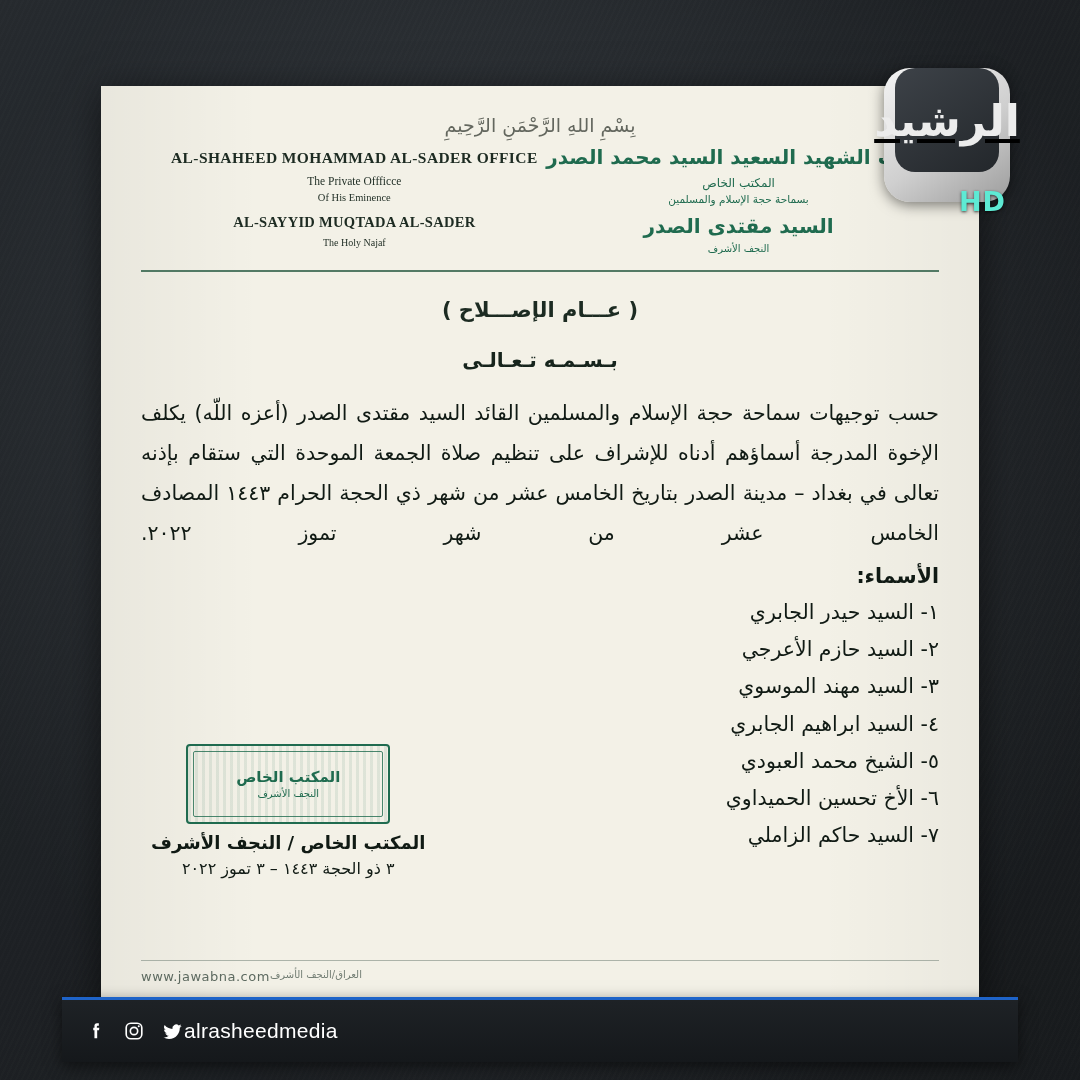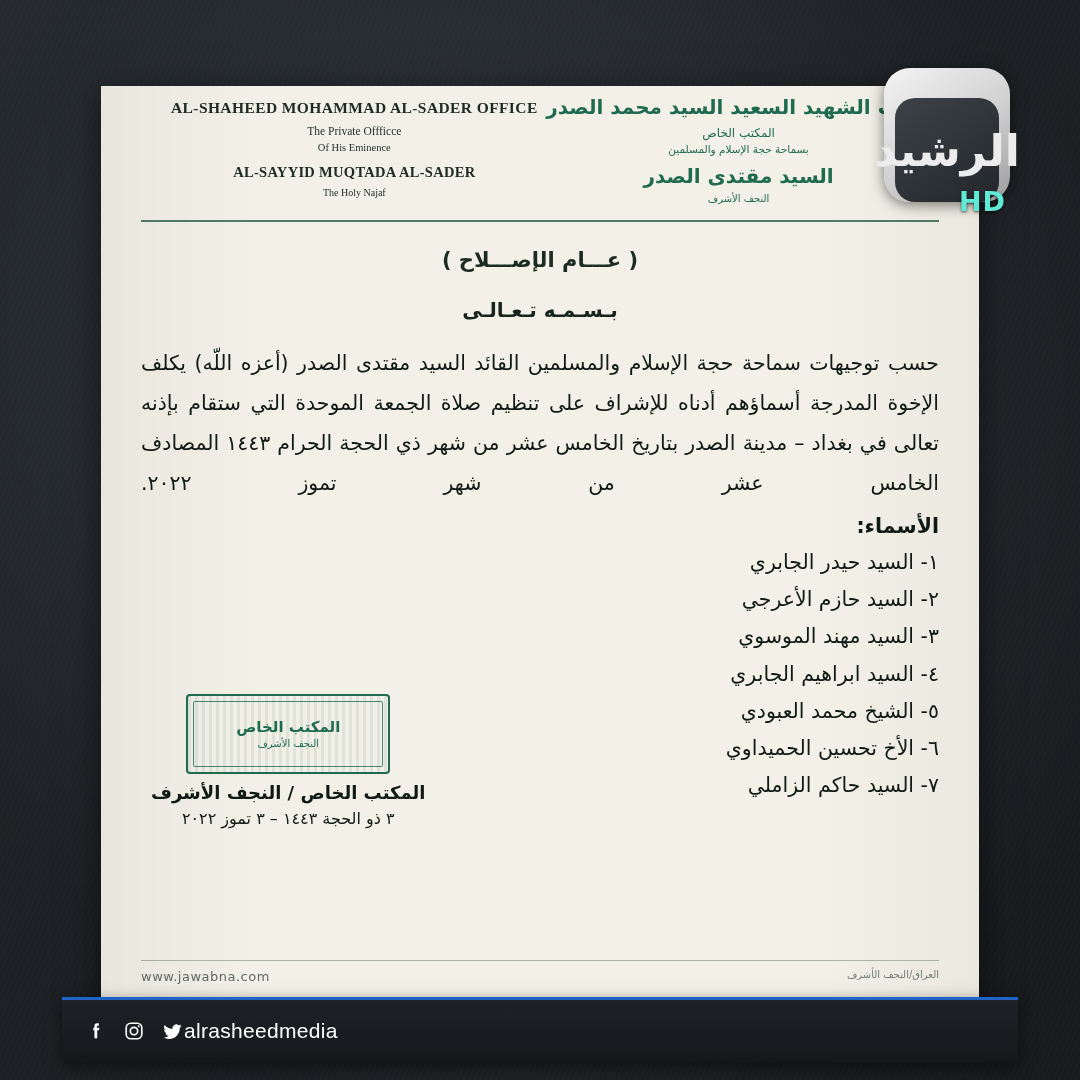--- a/index.html
+++ b/index.html
@@ -171,33 +171,33 @@
   .date-line{
     color:#101a14;font-size:16px;margin-top:6px;letter-spacing:.5px;
   }
 
   .footer{
     position:absolute;left:0;right:0;bottom:26px;
     padding:0 40px;
   }
   .footer .fr{height:1px;background:#7d8a80;opacity:.6;margin-bottom:8px;}
   .footer .frow{
-    display:flex;justify-content:space-between;direction:ltr;
+    display:flex;justify-content:flex-start;direction:ltr;
     color:#5d6a60;font-size:13px;letter-spacing:.5px;
   }
   .footer .far{direction:rtl;font-size:10px;opacity:.85;}
 
   
   .logo{
     position:absolute;right:70px;top:68px;
     width:126px;height:134px;
     border-radius:26px;
     background:linear-gradient(145deg,#f4f4f4 0%,#cfcfcf 55%,#9c9c9c 100%);
     box-shadow:0 3px 14px rgba(0,0,0,.5);
-    display:flex;align-items:flex-end;justify-content:center;
+    display:flex;align-items:flex-start;justify-content:center;text-decoration:underline;
   }
   .logo .inner{
     width:104px;height:104px;border-radius:20px;
     background:linear-gradient(145deg,#3d4248,#23272b);
     display:flex;align-items:center;justify-content:center;
     color:#ececec;
     font-size:44px;font-weight:bold;
     font-family:"DejaVu Sans",sans-serif;
     letter-spacing:-2px;
   }
@@ -230,20 +230,21 @@
   }
 </style>
 </head>
 <body>
 
 <div class="frame"></div>
 <div class="vignette"></div>
 
 <div class="paper">
 
+  <div class="basmala">بِسْمِ اللهِ الرَّحْمَنِ الرَّحِيمِ</div>
 
   <div class="letterhead">
     <div class="lh-en">
       <div class="l1">AL-SHAHEED MOHAMMAD AL-SADER OFFICE</div>
       <div class="l2">The Private Offficce</div>
       <div class="l3">Of His Eminence</div>
       <div class="l4">AL-SAYYID MUQTADA AL-SADER</div>
       <div class="l5">The Holy Najaf</div>
     </div>
     <div class="lh-ar">

